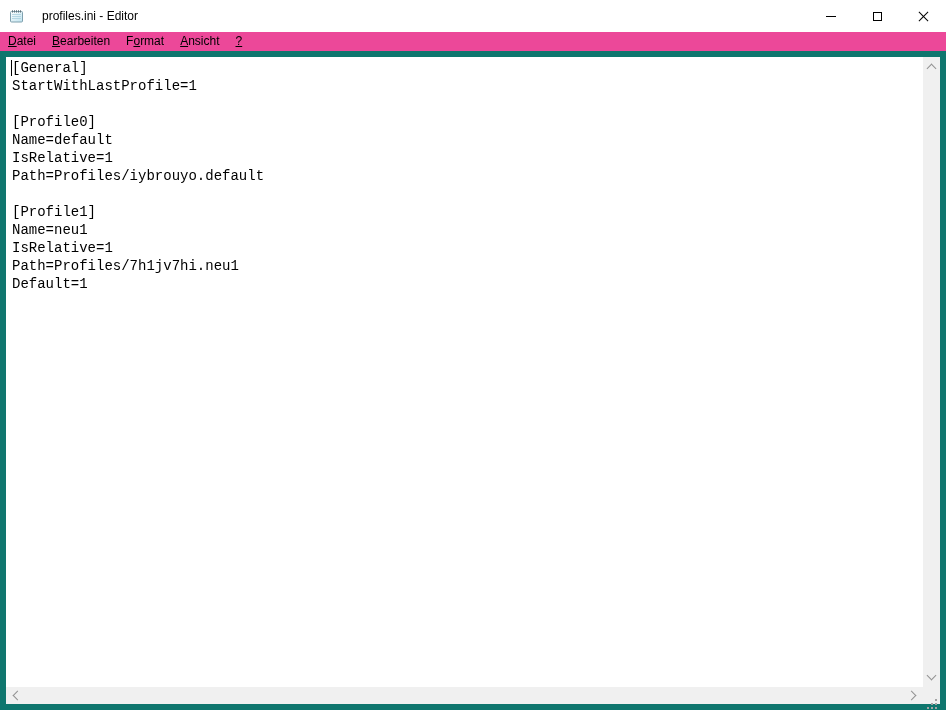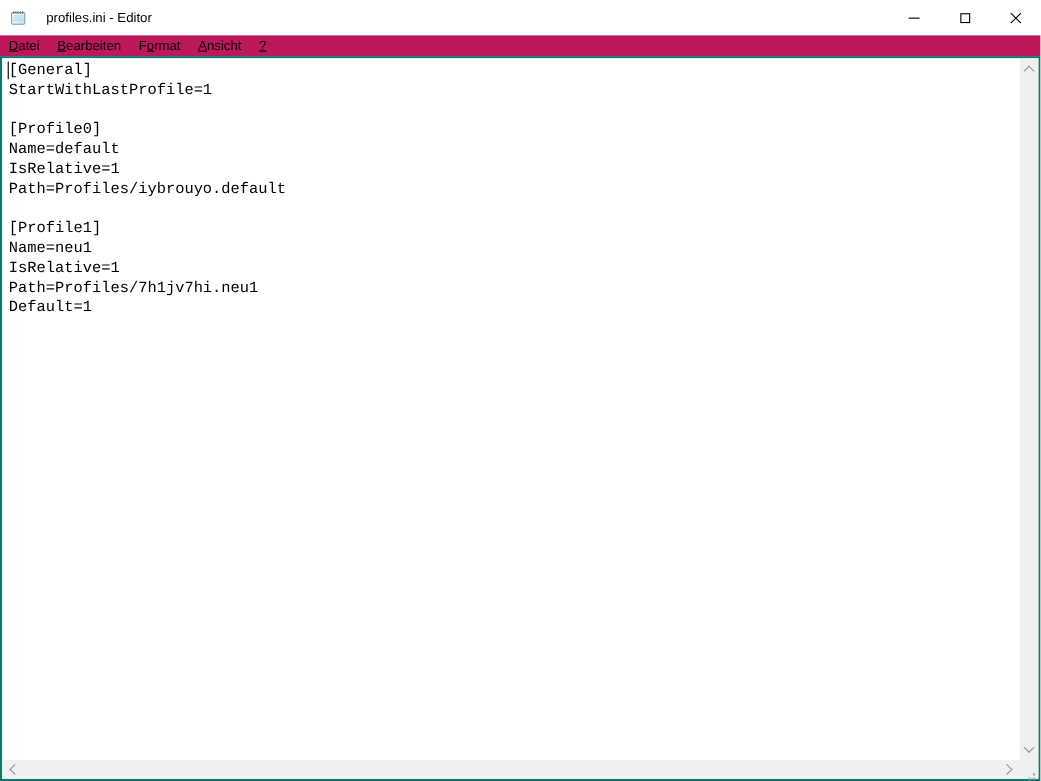--- a/index.html
+++ b/index.html
@@ -44,37 +44,37 @@
   .glyph-close::before, .glyph-close::after {
     content: ""; position: absolute; left: -1px; top: 5px;
     width: 13px; height: 1px; background: #000;
   }
   .glyph-close::before { transform: rotate(45deg); }
   .glyph-close::after { transform: rotate(-45deg); }
 
   
   .menubar {
     height: 19px;
-    background: #be185d;
+    background: #ec4899;
     display: flex;
     align-items: center;
     padding-left: 0px;
   }
   .menu-item {
     font-size: 12px;
     padding: 2px 8px 3px 8px;
     white-space: nowrap;
   }
   .menu-item u { text-decoration: underline; }
 
   
   .edit-region {
     position: absolute;
     left: 0; right: 0; top: 51px; bottom: 0;
-    border: 2px solid #0f766e;
+    border: 6px solid #0f766e;
     background: #ffffff;
   }
   .text-pane {
     position: absolute;
     left: 0; top: 0; right: 17px; bottom: 17px;
     background: #ffffff;
     overflow: hidden;
     cursor: text;
   }
   .text-lines {

